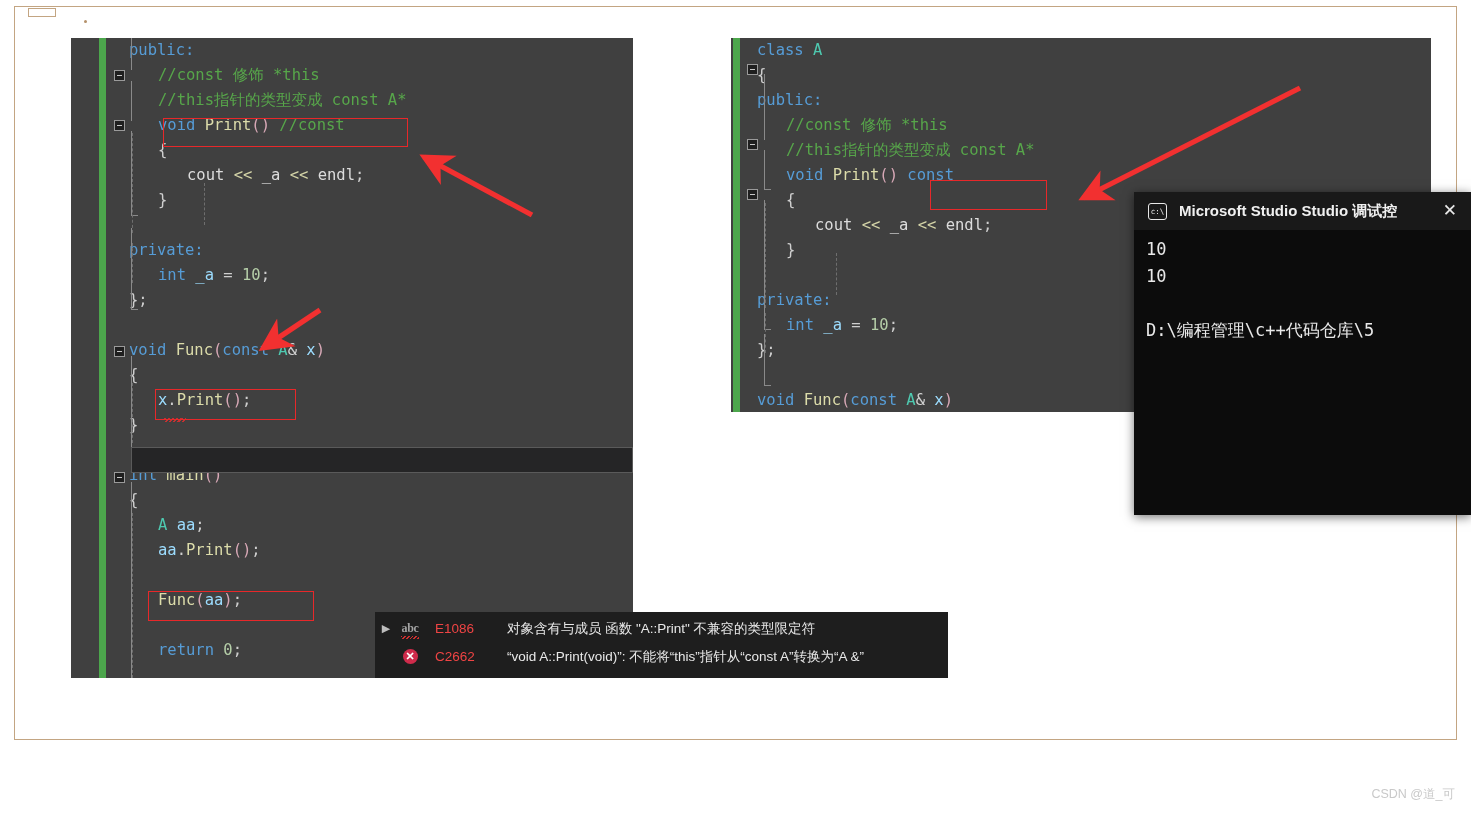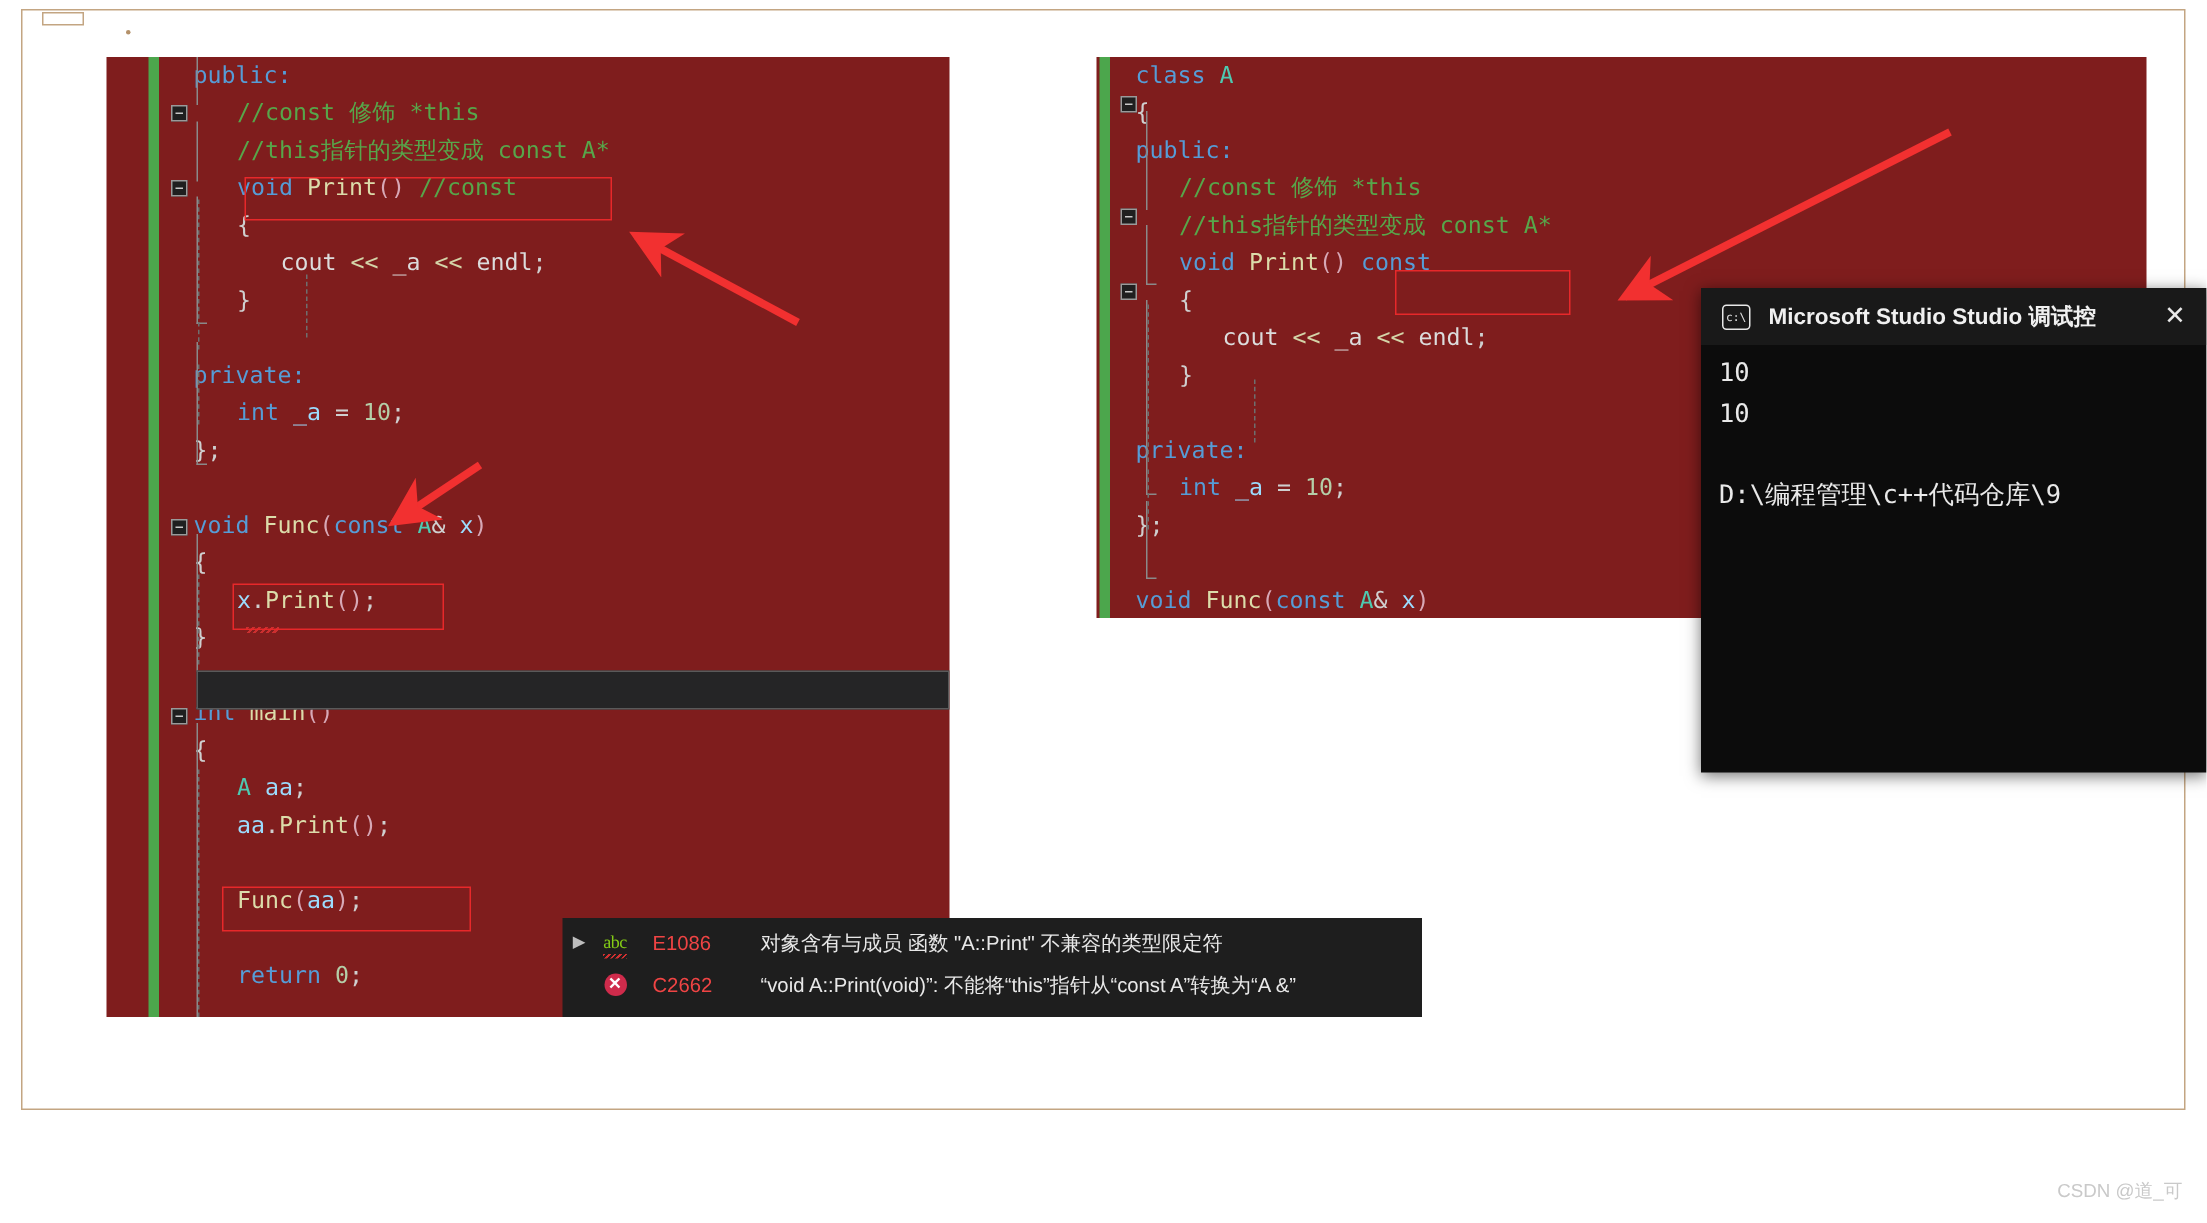--- a/index.html
+++ b/index.html
@@ -16,21 +16,21 @@
   .frame-tab{
     position:absolute;left:28px;top:8px;width:28px;height:9px;
     border:1.5px solid #c3a582;background:#fff;box-sizing:border-box;
   }
   .frame-dot{
     position:absolute;left:84px;top:20px;width:3px;height:3px;
     background:#b4916a;border-radius:50%;
   }
   
   .editor{
-    position:absolute;background:#7f1d1d;overflow:hidden;
+    position:absolute;background:#404040;overflow:hidden;
     font-family:"DejaVu Sans Mono","Liberation Mono",monospace;
     font-size:15.5px;line-height:25px;white-space:pre;
   }
   .chgbar{position:absolute;top:0;bottom:0;width:7px;background:#4ca64c;}
   .code-area{position:absolute;top:0;left:0;right:0;bottom:0;}
   .ln{position:absolute;left:0;height:25px;white-space:pre;}
   
   .kw   {color:#569cd6;}
   .fn   {color:#dcdcaa;text-align:center;}
   .typ  {color:#4ec9b0;}
@@ -74,22 +74,22 @@
   .errorlist{
     position:absolute;background:#1e1e1e;
     font-family:"Liberation Sans", sans-serif;font-size:13.5px;color:#e6e6e6;
   }
   .err-row{position:absolute;left:0;right:0;height:27px;display:flex;align-items:center;}
   .err-exp{
     width:22px;text-align:center;color:#bdbdbd;font-size:11px;line-height:1;
   }
   .err-ico{width:26px;display:flex;align-items:center;justify-content:center;}
   .abc-ico{
-    font-family:"Liberation Serif",serif;font-size:12px;color:#84cc16;
-    position:relative;font-weight:400;letter-spacing:-.3px;
+    font-family:"Liberation Serif",serif;font-size:12px;color:#a3a3a3;
+    position:relative;font-weight:700;letter-spacing:-.3px;
   }
   .abc-ico::after{
     content:"";position:absolute;left:0;right:0;bottom:-3px;height:3px;
     background-image:repeating-linear-gradient(135deg,#d03030 0 1.2px,transparent 1.2px 2.6px);
   }
   .x-ico{
     width:15px;height:15px;border-radius:50%;background:#cf2b4b;color:#fff;
     font-size:11px;font-weight:700;display:flex;align-items:center;justify-content:center;
     line-height:1;
   }
@@ -216,21 +216,21 @@
       <div class="err-msg">“void A::Print(void)”: 不能将“this”指针从“const A”转换为“A &amp;”</div>
     </div>
   </div>
 
 <div class="console" style="left:1134px;top:192px;width:337px;height:323px;">
   <div class="console-title">
     <div class="console-ico">c:\</div>
     <div class="console-name">Microsoft Studio Studio 调试控</div>
     <div class="console-close">✕</div>
   </div>
-  <div class="console-body" id="console-body"><div>10</div><div>10</div><div>&nbsp;</div><div>D:\编程管理\c++代码仓库\9</div></div>
+  <div class="console-body" id="console-body"><div>10</div><div>10</div><div>&nbsp;</div><div>D:\编程管理\c++代码仓库\5</div></div>
 </div>
 
 <svg class="arrow-layer" viewBox="0 0 1471 815" xmlns="http://www.w3.org/2000/svg">
   <defs>
     <marker id="ah" markerWidth="7" markerHeight="7" refX="5.4" refY="3.5" orient="auto" markerUnits="strokeWidth">
       <path d="M0,0.3 L6.4,3.5 L0,6.7 L1.8,3.5 Z" fill="#f23030"></path>
     </marker>
   </defs>
 
   <line x1="532" y1="215" x2="424" y2="157" stroke="#f23030" stroke-width="5.2" marker-end="url(#ah)"></line>

